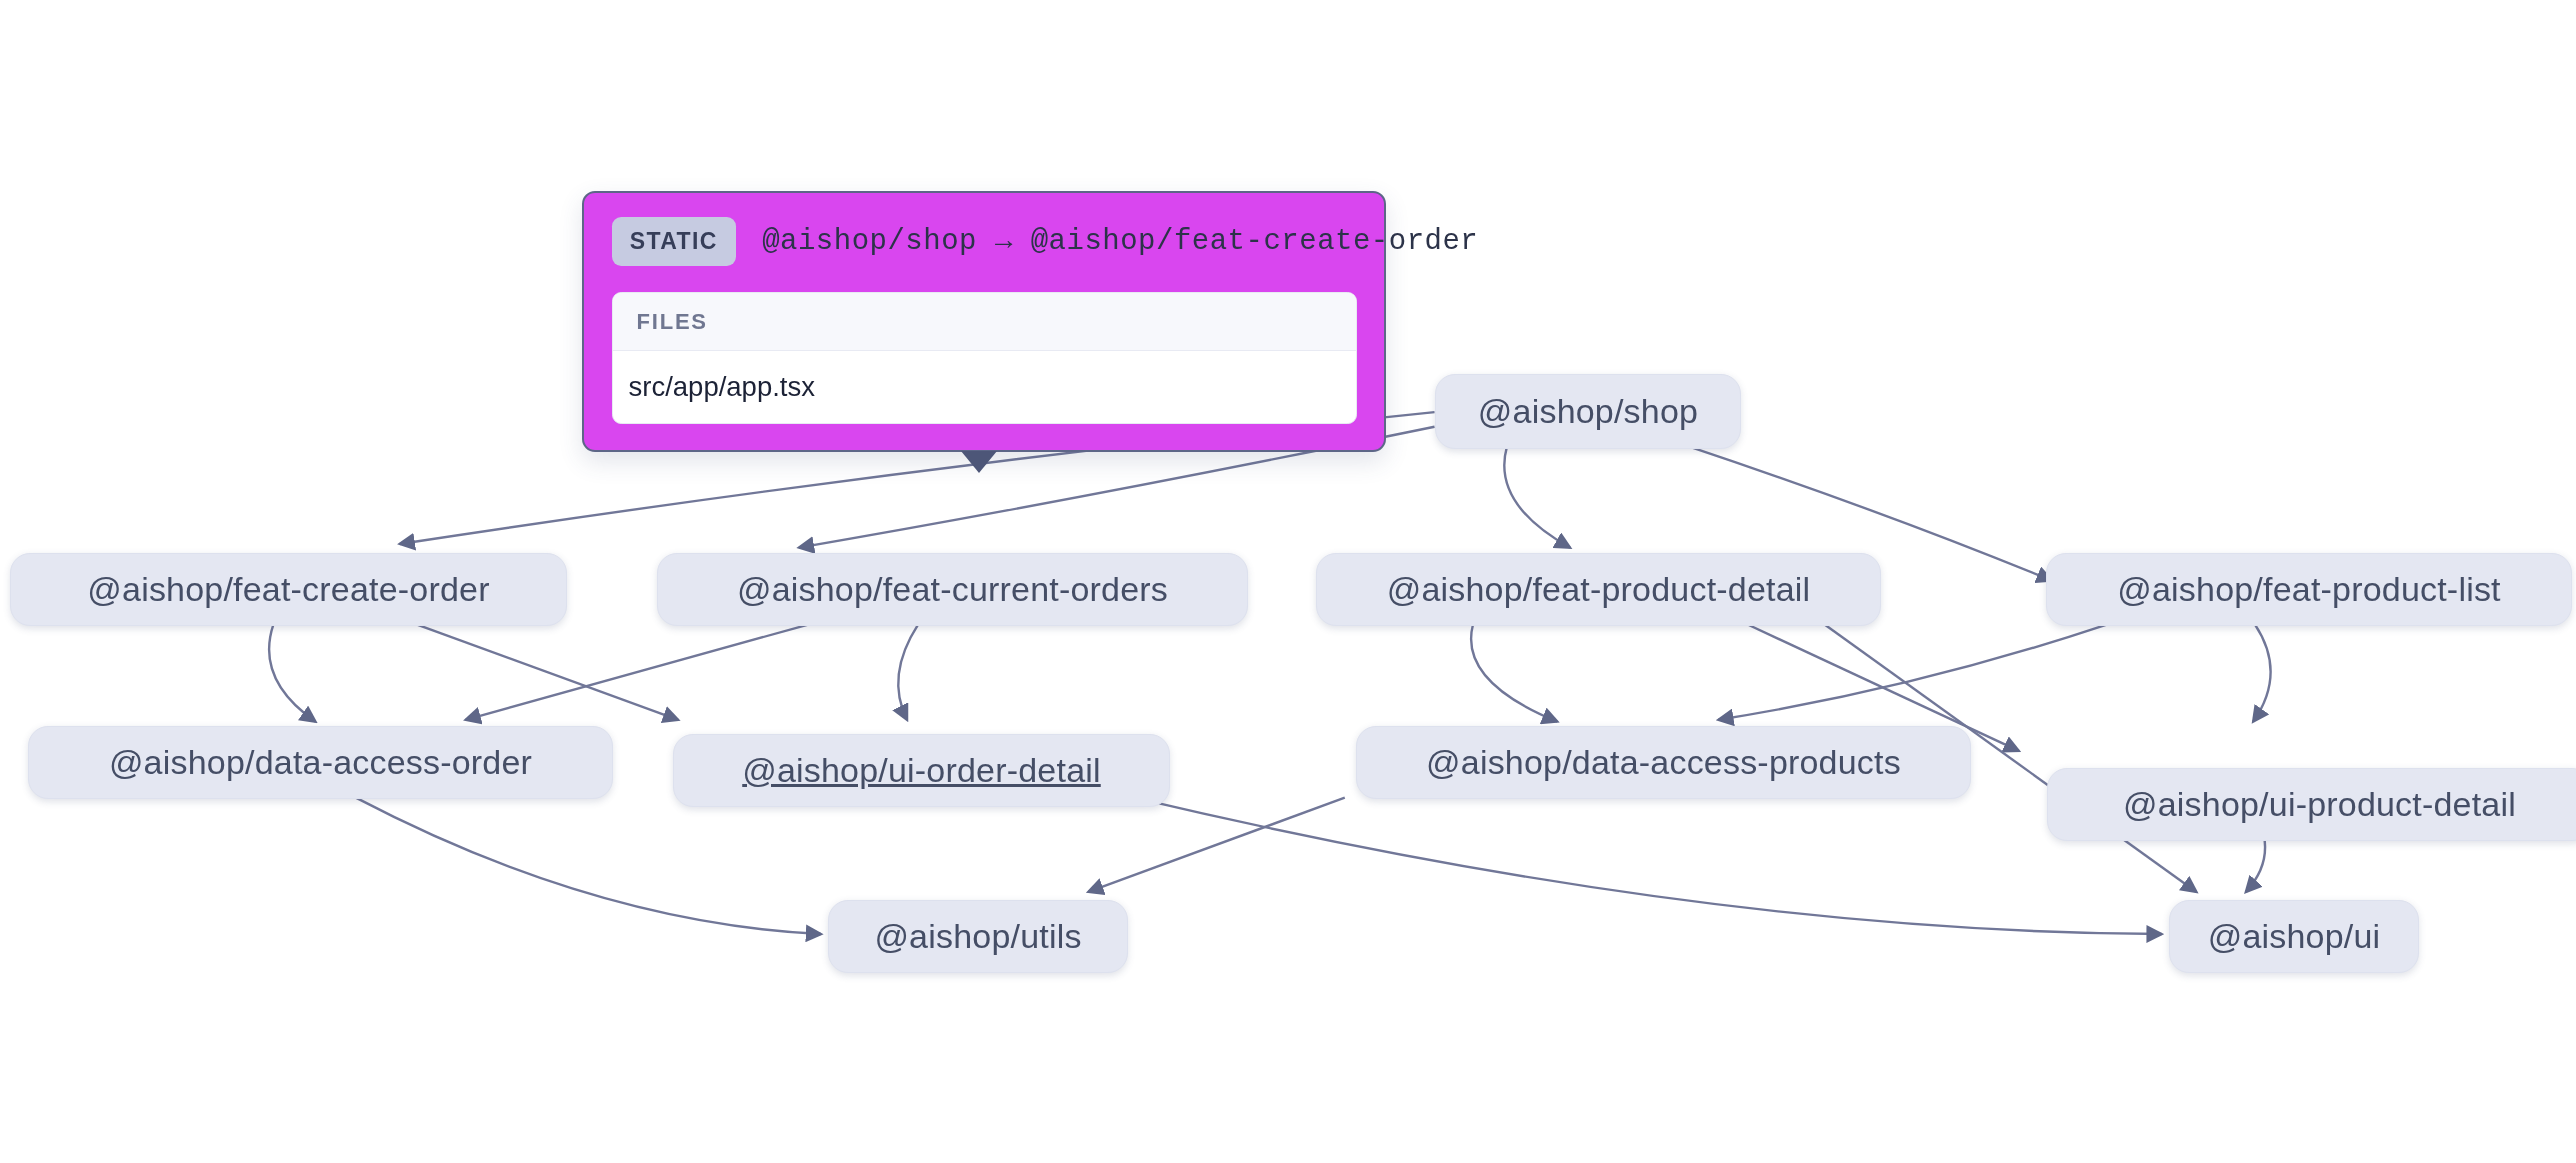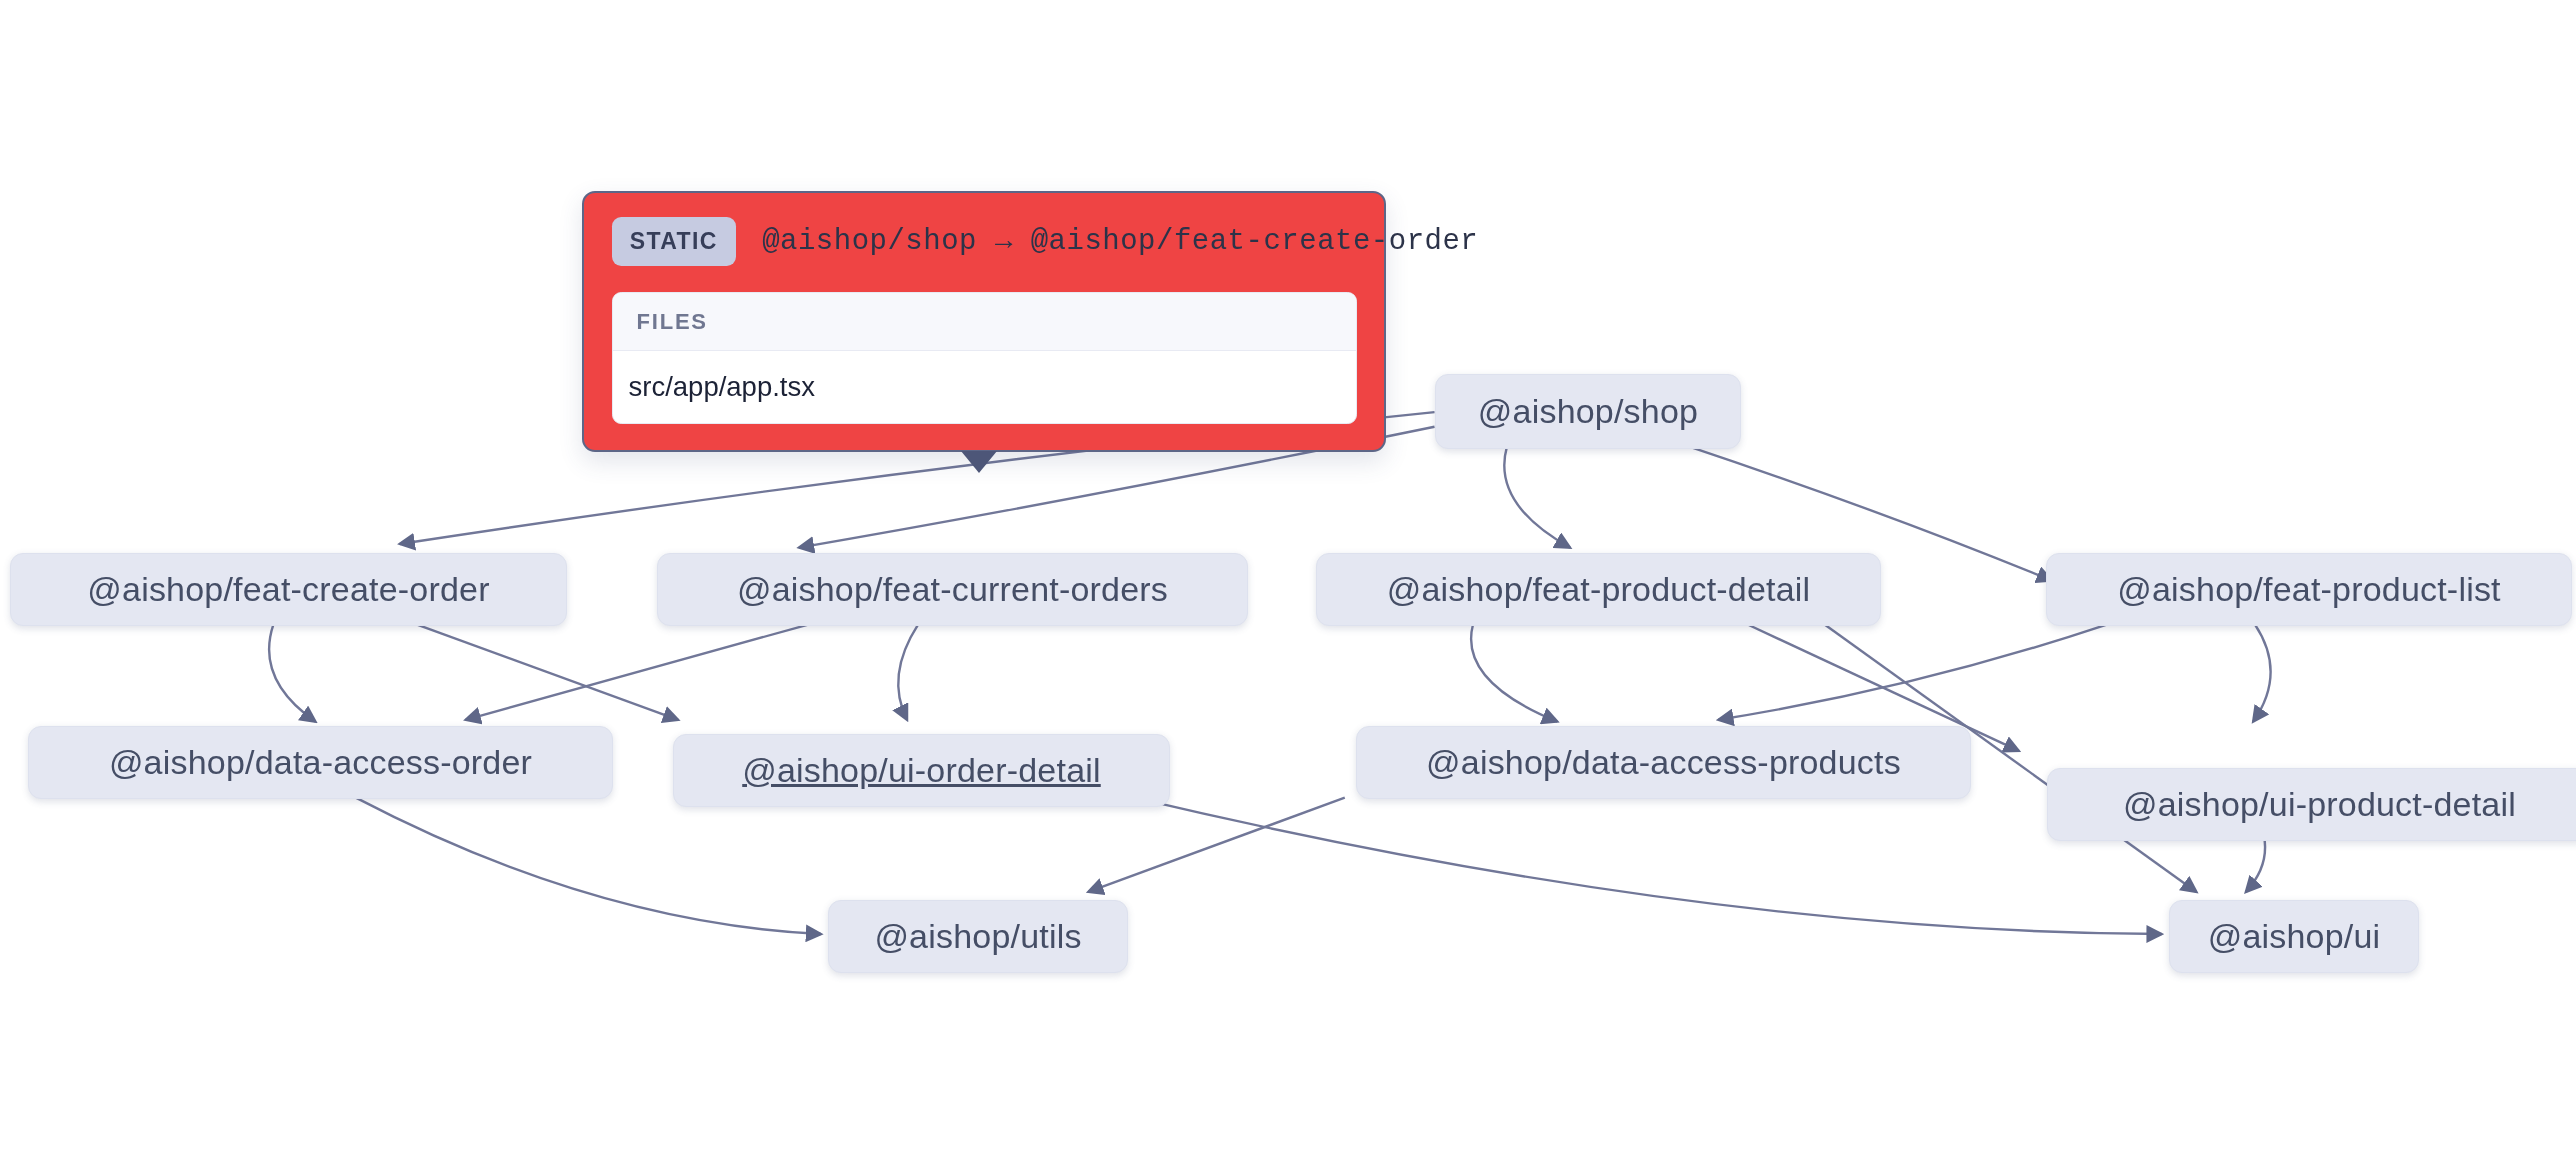--- a/index.html
+++ b/index.html
@@ -6,28 +6,28 @@
   #stage{
     position:relative;width:2576px;height:1163px;overflow:hidden;
     background:#ffffff;font-family:"Liberation Sans",sans-serif;
   }
   
   #edges{position:absolute;left:0;top:0;width:2576px;height:1163px;z-index:1;}
   #edges path.edge{fill:none;stroke:#717798;stroke-width:2.6px;}
   
   .node{
     position:absolute;z-index:2;display:flex;align-items:center;justify-content:center;
-    background:#e4e7f2;border:0.9px solid #dde1ee;border-radius:13px;
+    background:#e4e7f2;border:0.9px solid #dde1ee;border-radius:20px;
     box-shadow:0 2.7px 7.3px rgba(70,80,120,0.16);
     color:#454e66;font-size:34px;letter-spacing:0.2px;cursor:pointer;white-space:nowrap;
   }
   
   .tooltip{
     position:absolute;left:582px;top:191px;width:804px;z-index:3;box-sizing:border-box;
-    background:#ef4444;border:2.7px solid #5d6687;border-radius:13px;
+    background:#d946ef;border:2.7px solid #5d6687;border-radius:13px;
     box-shadow:0 9.2px 24px rgba(60,70,110,0.14);
     padding:24px 27.5px 26px 27.5px;
   }
   .tooltip-header{display:flex;align-items:center;gap:26px;}
   .badge{
     background:#c6cbe1;color:#363e59;border-radius:9.2px;padding:13px 18.3px;
     font-size:23px;font-weight:bold;letter-spacing:1.4px;line-height:1;
   }
   .edge-label{
     font-family:Liberation Mono, monospace;font-size:29px;color:#2c3349;

